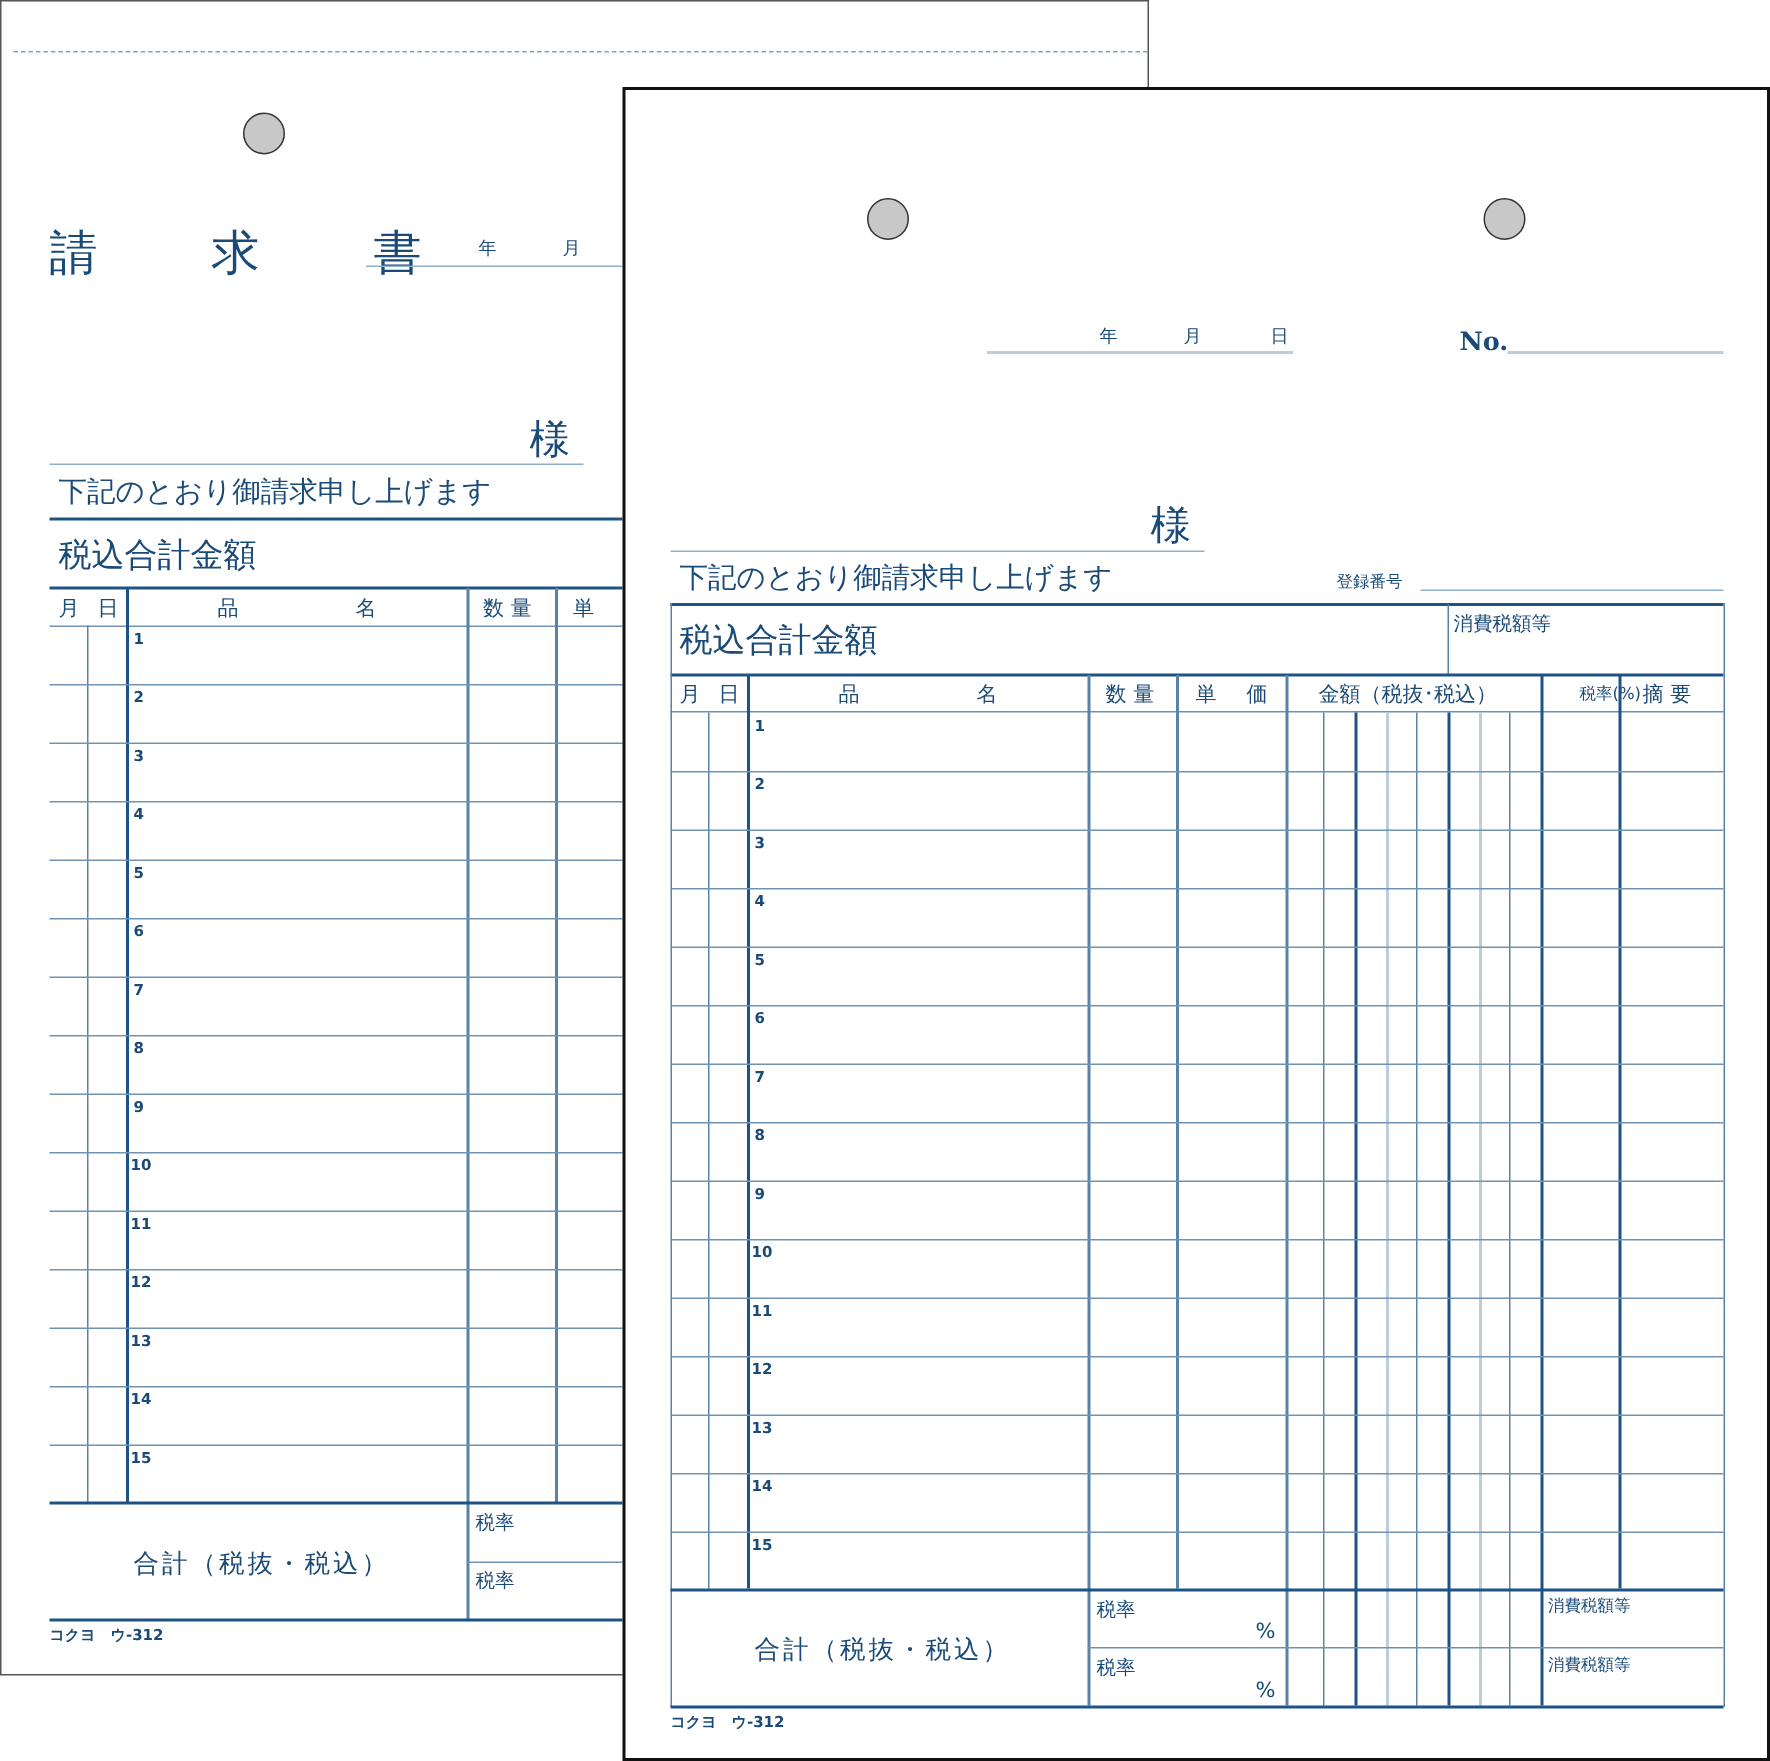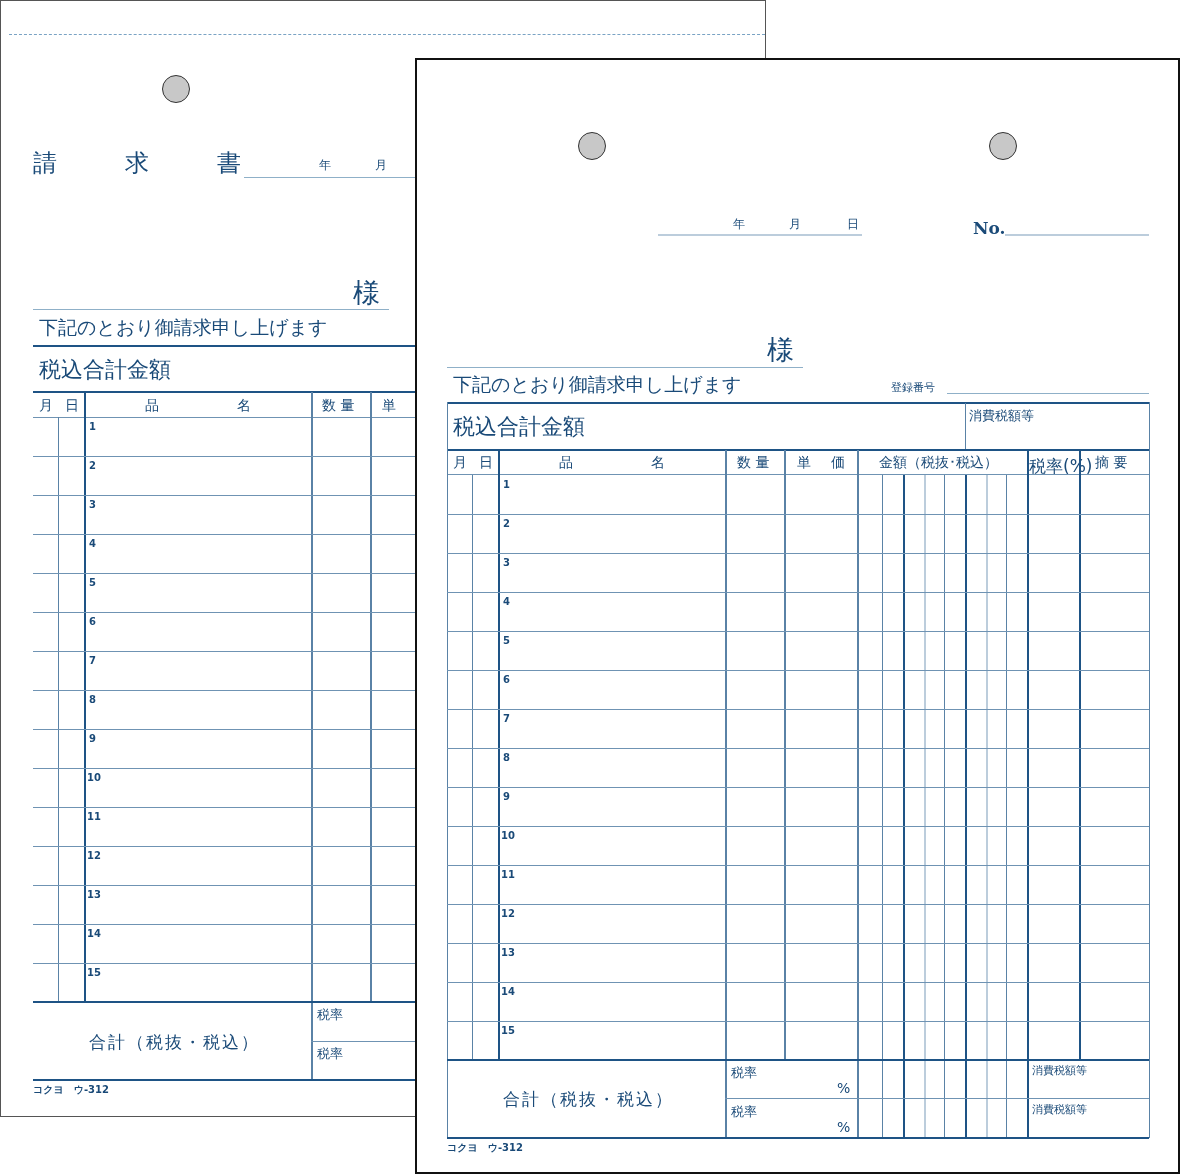--- a/index.html
+++ b/index.html
@@ -2,21 +2,21 @@
 <html><head>
 <meta charset="utf-8">
 <style>
   html,body{margin:0;padding:0;background:#ffffff;}
   body{width:1180px;height:1174px;position:relative;overflow:hidden;font-family:"DejaVu Serif",serif;color:#1a4a78;}
   .sheet{position:absolute;background:#fff;box-sizing:border-box;}
   .back{left:0;top:0;width:766px;height:1117px;border:1px solid #555;}
   .front{left:415px;top:58px;width:765px;height:1116px;border:2px solid #111;border-right-width:2px;}
   .hole{position:absolute;width:28px;height:28px;border-radius:50%;background:#c8c8c8;border:1.5px solid #333;box-sizing:border-box;}
   .perf{position:absolute;left:8px;right:0;top:33px;border-top:1px dashed #7aa3c4;}
-  .title{font-family:"DejaVu Serif",serif;font-size:24px;color:#1a4a78;letter-spacing:0;}
+  .title{font-family:"DejaVu Serif",serif;font-size:32px;color:#1a4a78;letter-spacing:0;}
   .small{font-family:"DejaVu Sans",sans-serif;font-size:12px;color:#1a4a78;}
   .lightline{position:absolute;height:0;border-top:1px solid #8fb0c8;}
   .darkline{position:absolute;height:0;border-top:2px solid #1e5385;}
   .vline{position:absolute;width:0;border-left:1px solid #5a82a6;}
   .vdark{position:absolute;width:0;border-left:2px solid #1e5385;}
   .vlight{position:absolute;width:0;border-left:2px solid #bccddc;}
   .hrow{position:absolute;height:0;border-top:1px solid #6f93b3;}
   .txt{position:absolute;white-space:nowrap;font-family:"DejaVu Serif",serif;color:#1a4a78;}
   .sans{font-family:"DejaVu Sans",sans-serif;}
   .rownum{position:absolute;font-family:"DejaVu Sans",sans-serif;font-size:10px;font-weight:bold;color:#1a4a78;}
@@ -120,21 +120,21 @@
   <div class="darkline" style="left:30px;width:702px;top:389px;"></div>
 
   <div class="txt sans" style="left:36px;top:394px;font-size:14px;">月</div>
   <div class="txt sans" style="left:62px;top:394px;font-size:14px;">日</div>
   <div class="txt sans" style="left:142px;top:394px;font-size:14px;">品</div>
   <div class="txt sans" style="left:234px;top:394px;font-size:14px;">名</div>
   <div class="txt sans" style="left:320px;top:394px;font-size:14px;">数 量</div>
   <div class="txt sans" style="left:380px;top:394px;font-size:14px;">単</div>
   <div class="txt sans" style="left:414px;top:394px;font-size:14px;">価</div>
   <div class="txt sans" style="left:462px;top:394px;font-size:14px;">金額（税抜･税込）</div>
-  <div class="txt sans" style="left:612px;top:395px;font-size:17px;">税率(%)</div>
+  <div class="txt sans" style="left:636px;top:395px;font-size:11px;">税率(%)</div>
   <div class="txt sans" style="left:678px;top:394px;font-size:14px;">摘 要</div>
   <div class="hrow" style="left:30px;width:702px;top:414px;"></div>
 
   <div class="vline" style="left:55px;top:415px;height:584px;"></div>
   <div class="vdark" style="left:81px;top:390px;height:609px;"></div>
   <div class="vline" style="left:308px;top:390px;height:687px;border-left-width:2px;"></div>
   <div class="vline" style="left:367px;top:390px;height:609px;border-left-width:2px;"></div>
   <div class="vline" style="left:440px;top:390px;height:687px;border-left-width:2px;"></div>
 
   <div class="vline" style="left:465px;top:415px;height:662px;"></div>

